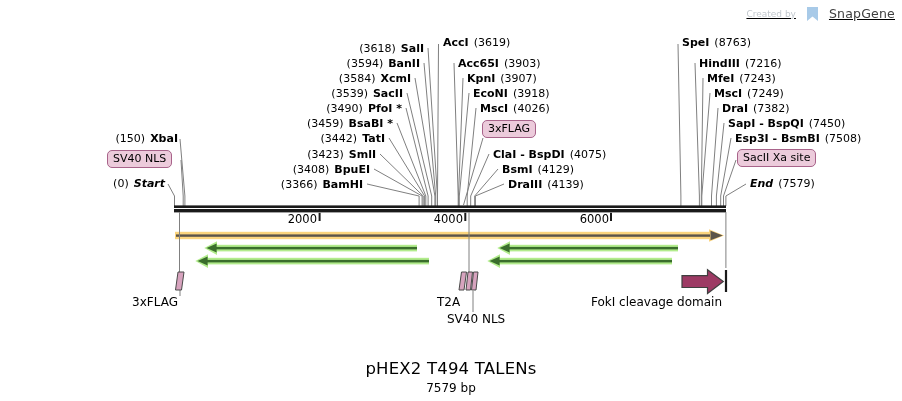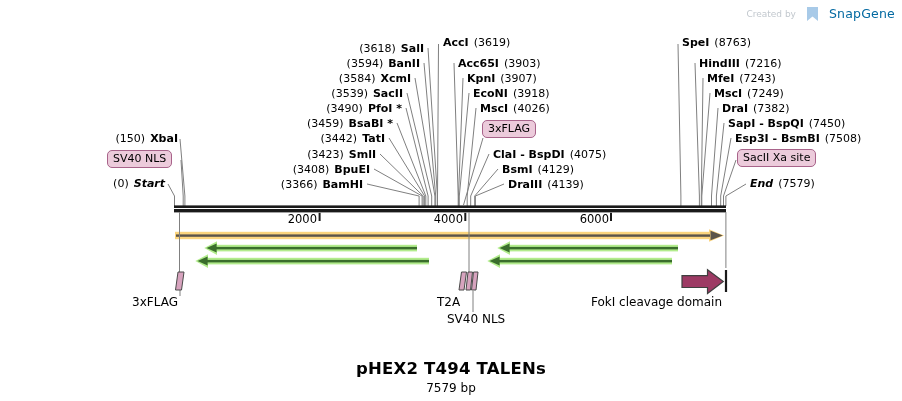--- a/index.html
+++ b/index.html
@@ -12,25 +12,25 @@
   .site.ra{text-align:left;}
   .site.ra .pos{margin-right:5px;}
   .site.la .enz{margin-right:5px;}
   .it{font-style:italic;}
   .pill{position:absolute;white-space:nowrap;font-size:11px;line-height:13px;
         background:#ECCBDB;border:1.2px solid #A8638A;border-radius:5px;padding:1px 5px 2px;}
   .rnum{position:absolute;font-size:11.5px;line-height:12px;white-space:nowrap;text-align:center;}
   .feat{position:absolute;font-size:12px;line-height:13px;white-space:nowrap;}
   .feat.ra{text-align:right;}
   #title-block{position:absolute;left:0;right:0;top:359px;text-align:center;}
-  #map-title{font-size:16.5px;font-weight:bold;letter-spacing:.2px;}
+  #map-title{font-size:16.5px;font-weight:normal;letter-spacing:.2px;}
   #map-length{font-size:12px;margin-top:3px;}
-  #brand{position:absolute;top:6px;right:7px;display:flex;align-items:center;gap:11px;}
+  #brand{position:absolute;top:6px;right:7px;display:flex;align-items:center;gap:11px;text-decoration:underline;}
   #brand .created{font-size:9px;color:#C2C8CE;}
-  #brand .bname{font-size:12.5px;color:#0369a1;font-weight:500;letter-spacing:.2px;}
+  #brand .bname{font-size:12.5px;color:#404040;font-weight:500;letter-spacing:.2px;}
 </style>
 </head>
 <body>
 
 <div id="stage">
 
   <svg id="gfx" width="902" height="401" viewBox="0 0 902 401">
 
     <g stroke="#808080" stroke-width="1" fill="none">
       <polyline points="428,48 437.4,196 437.4,206"></polyline>

